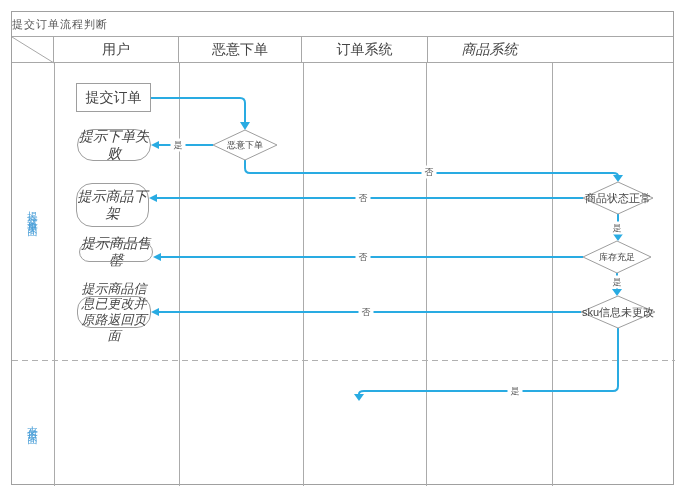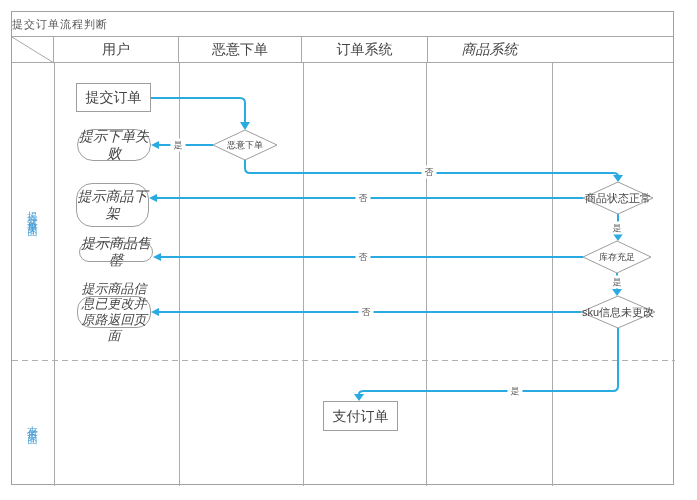--- a/index.html
+++ b/index.html
@@ -101,21 +101,20 @@
   </div>
   <div class="row-label-region" style="top:348px;height:126px">
     <div class="row-label">支付页面</div>
   </div>
 
   <div class="node" style="left:64px;top:71px;width:75px;height:29px">提交订单</div>
   <div class="node stadium" style="left:65px;top:117px;width:74px;height:32px">提示下单失败</div>
   <div class="node stadium" style="left:64px;top:171px;width:73px;height:44px">提示商品下架</div>
   <div class="node stadium" style="left:67px;top:230px;width:74px;height:20px">提示商品售罄</div>
   <div class="node stadium" style="left:65px;top:284px;width:74px;height:32px;font-size:13px;border-radius:14px;padding:0 2px">提示商品信息已更改并原路返回页面</div>
-  <div class="node" style="left:311px;top:389px;width:75px;height:30px">支付订单</div>
 
   <div class="diamond-text" style="left:233px;top:133px">恶意下单</div>
   <div class="diamond-text small" style="left:606px;top:186px">商品状态正常</div>
   <div class="diamond-text" style="left:605px;top:245px">库存充足</div>
   <div class="diamond-text small" style="left:606px;top:300px">sku信息未更改</div>
 
   <div class="edge-label" style="left:166px;top:133px">是</div>
   <div class="edge-label" style="left:417px;top:160px">否</div>
   <div class="edge-label" style="left:351px;top:186px">否</div>
   <div class="edge-label" style="left:605px;top:216px">是</div>

